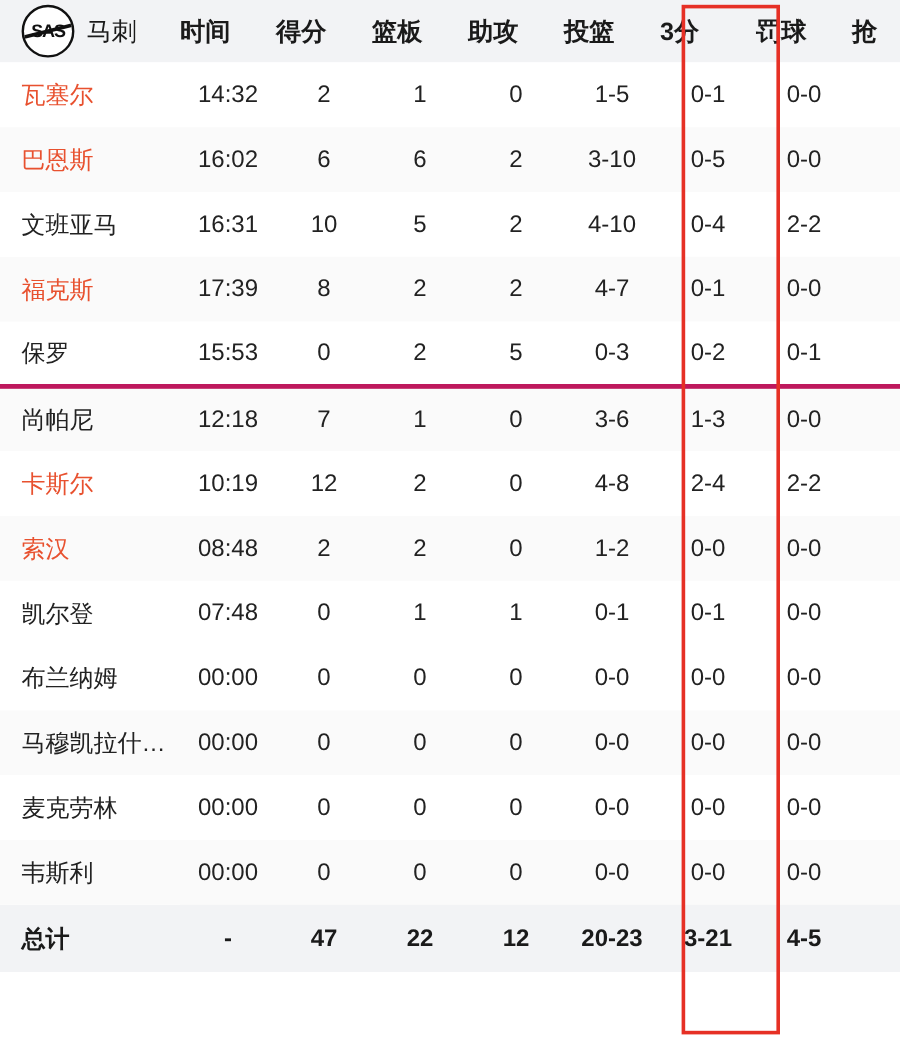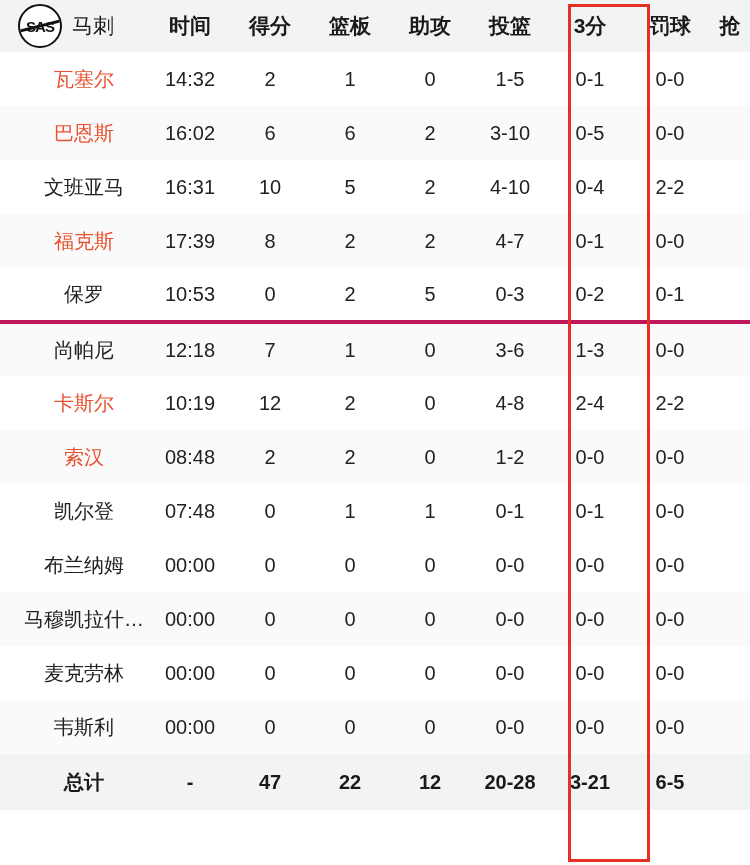--- a/index.html
+++ b/index.html
@@ -40,21 +40,21 @@
   col.c-last   { width: 40px; }
 
   thead tr.header-row {
     height: 52px;
     background: #f2f3f5;
   }
   thead th {
     font-size: 21px;
     font-weight: bold;
     color: #1a1a1a;
-    text-align: center;
+    text-align: left;
     vertical-align: middle;
     border-bottom: 1px solid #e3e4e6;
   }
   thead th.team-head {
     text-align: left;
     padding-left: 18px;
   }
   .team-head-inner {
     display: flex;
     align-items: center;
@@ -103,21 +103,21 @@
   tbody tr.row-even { background: #ffffff; }
   tbody tr.row-odd  { background: #fafafa; }
   tbody td {
     font-size: 20px;
     color: #222;
     text-align: center;
     vertical-align: middle;
     border-bottom: 1px solid #ececec;
   }
   tbody td.player {
-    text-align: center;
+    text-align: left;
     padding-left: 18px;
     font-size: 20px;
     white-space: nowrap;
     overflow: hidden;
     text-overflow: ellipsis;
   }
   tbody td.player.starter {
     color: #e8512f;
   }
   tbody tr.sep td {
@@ -226,21 +226,21 @@
         <td>8</td>
         <td>2</td>
         <td>2</td>
         <td>4-7</td>
         <td>0-1</td>
         <td>0-0</td>
         <td></td>
       </tr>
       <tr class="row-even">
         <td class="player">保罗</td>
-        <td>10:53</td>
+        <td>15:53</td>
         <td>0</td>
         <td>2</td>
         <td>5</td>
         <td>0-3</td>
         <td>0-2</td>
         <td>0-1</td>
         <td></td>
       </tr>
       <tr class="row-odd sep">
         <td class="player">尚帕尼</td>
@@ -329,23 +329,23 @@
         <td>0-0</td>
         <td>0-0</td>
         <td></td>
       </tr>
       <tr class="total-row">
         <td class="player">总计</td>
         <td>-</td>
         <td>47</td>
         <td>22</td>
         <td>12</td>
-        <td>20-28</td>
+        <td>20-23</td>
         <td>3-21</td>
-        <td>6-5</td>
+        <td>4-5</td>
         <td></td>
       </tr>
     </tbody>
   </table>
 
   <div class="highlight-box" style="left: 568px; top: 4px; width: 82px; height: 858px; border-color: rgb(230, 48, 37);"></div>
 
 </div>
 
 </body></html>

